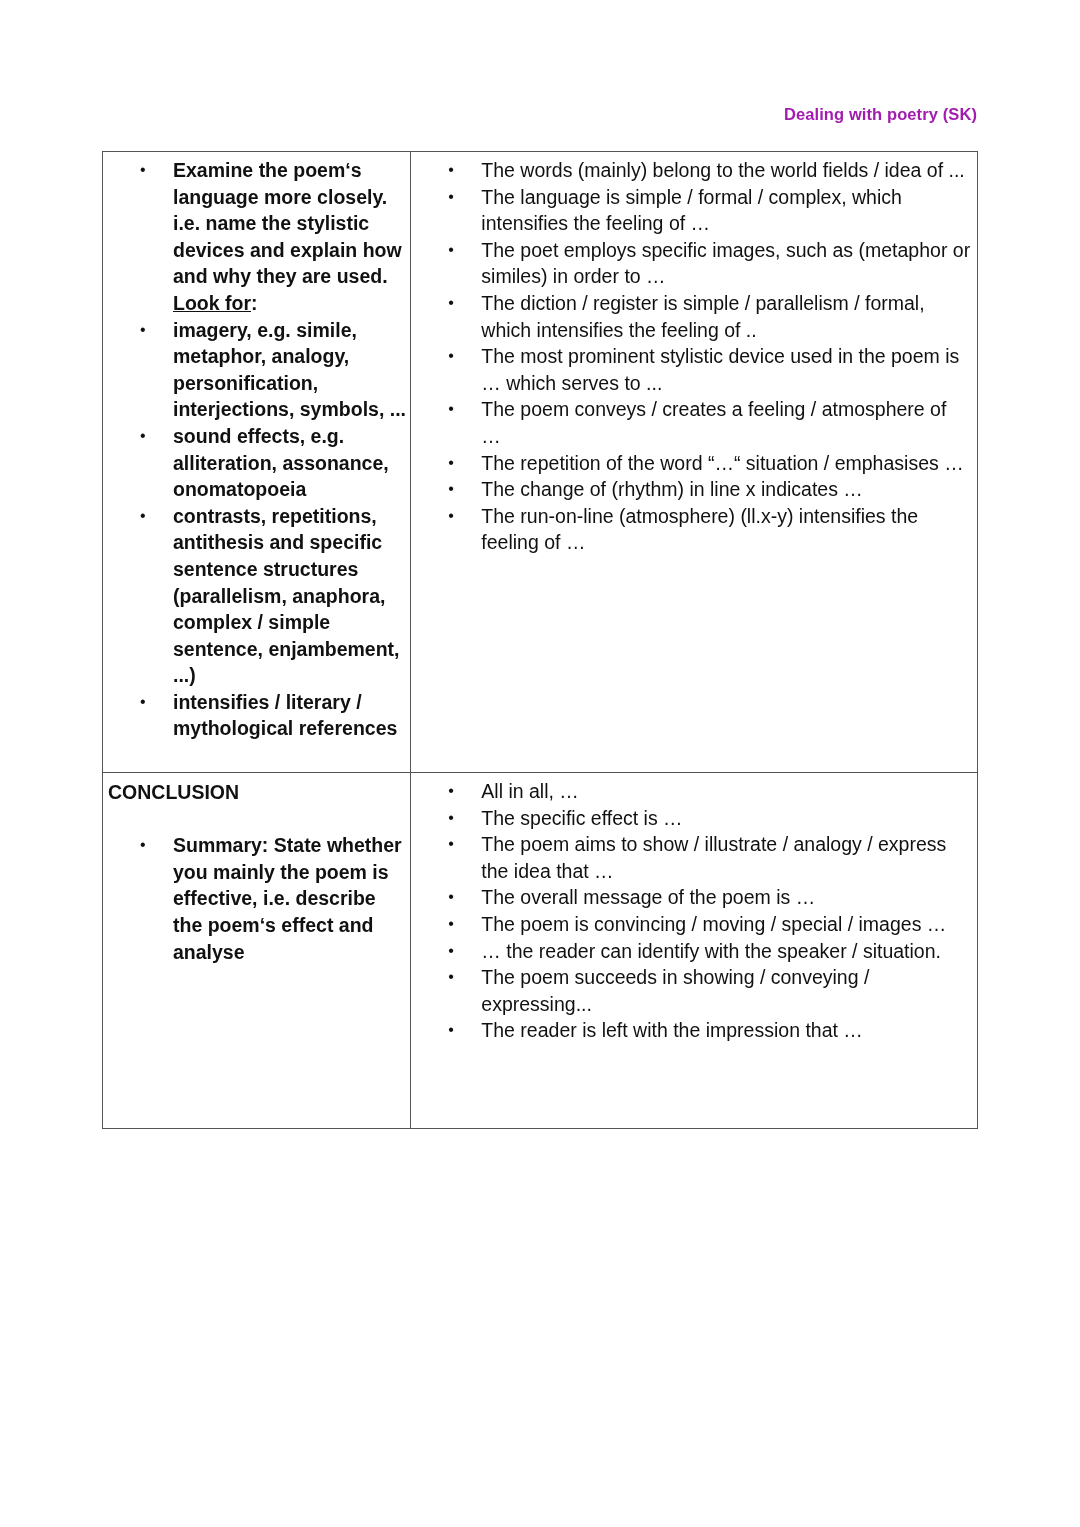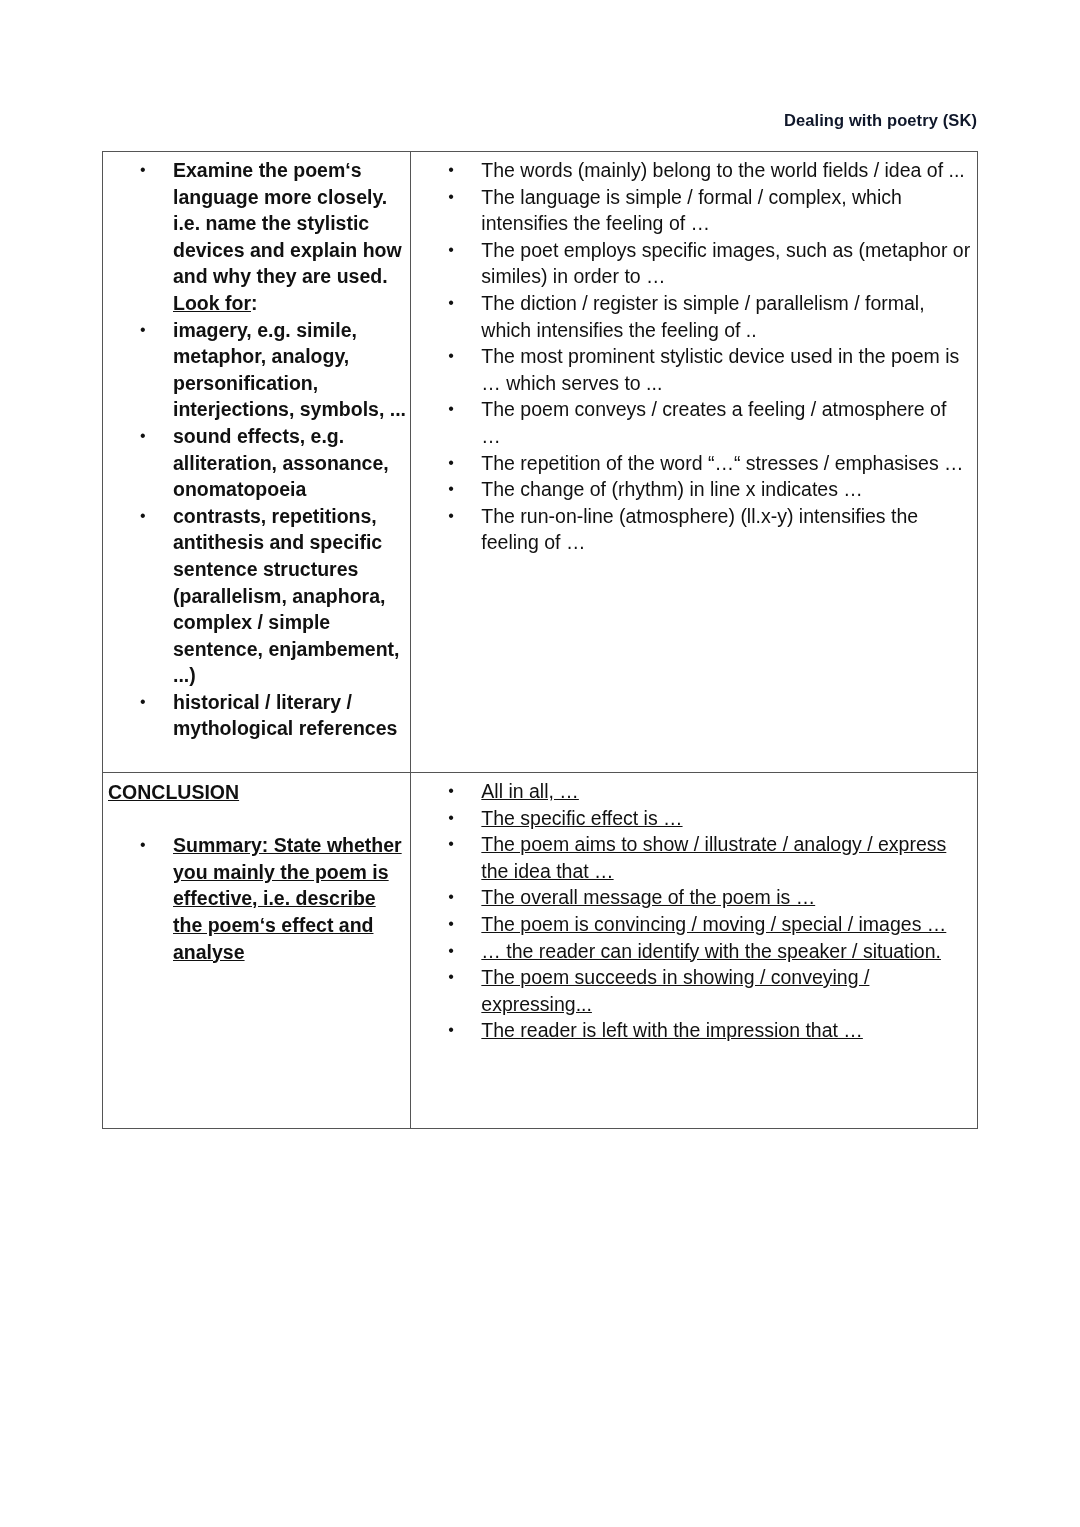--- a/index.html
+++ b/index.html
@@ -10,44 +10,44 @@
     body {
       width: 1080px;
       height: 1527px;
       position: relative;
       overflow: hidden;
       font-family: "Liberation Sans", "DejaVu Sans", sans-serif;
       color: #111111;
     }
     .page-header {
       position: absolute;
-      top: 111px;
+      top: 105px;
       right: 103px;
       font-size: 16.5px;
       font-weight: bold;
-      color: #0f172a;
+      color: #a21caf;
       letter-spacing: 0.1px;
     }
     .doc-table {
       position: absolute;
       left: 102px;
       top: 151px;
       width: 876px;
       border-collapse: collapse;
       table-layout: fixed;
     }
     .doc-table td {
       border: 1.5px solid #555;
       vertical-align: top;
       padding: 0;
     }
     .col-left { width: 308px; }
     .col-right { width: 566px; }
     .row-1 td { height: 620px; }
-    .row-2 td { height: 355px; text-decoration: underline; }
+    .row-2 td { height: 355px; }
 
     ul.bullets {
       list-style: none;
       margin: 0;
       padding: 0;
     }
     ul.bullets li {
       position: relative;
       font-size: 19.5px;
       line-height: 26.6px;
@@ -117,33 +117,33 @@
         <li>
           <span class="dot">•</span>
           <span>sound effects, e.g. alliteration, assonance, onomatopoeia</span>
         </li>
         <li>
           <span class="dot">•</span>
           <span>contrasts, repetitions, antithesis and specific sentence structures (parallelism, anaphora, complex / simple sentence, enjambement, ...)</span>
         </li>
         <li>
           <span class="dot">•</span>
-          <span>historical / literary / mythological references</span>
+          <span>intensifies / literary / mythological references</span>
         </li>
       </ul>
     </td>
     <td>
       <ul class="bullets right-list">
         <li><span class="dot">•</span><span>The words (mainly) belong to the world fields / idea of ...</span></li>
         <li><span class="dot">•</span><span>The language is simple / formal / complex, which intensifies the feeling of …</span></li>
         <li><span class="dot">•</span><span>The poet employs specific images, such as (metaphor or similes) in order to …</span></li>
         <li><span class="dot">•</span><span>The diction / register is simple / parallelism / formal, which intensifies the feeling of ..</span></li>
         <li><span class="dot">•</span><span>The most prominent stylistic device used in the poem is …  which serves to ...</span></li>
         <li><span class="dot">•</span><span>The poem conveys / creates a feeling / atmosphere of …</span></li>
-        <li><span class="dot">•</span><span>The repetition of the word “…“ stresses / emphasises …</span></li>
+        <li><span class="dot">•</span><span>The repetition of the word “…“ situation / emphasises …</span></li>
         <li><span class="dot">•</span><span>The change of (rhythm) in line x indicates …</span></li>
         <li><span class="dot">•</span><span>The run-on-line (atmosphere) (ll.x-y) intensifies the feeling of …</span></li>
       </ul>
     </td>
   </tr>
 
   <tr class="row-2">
     <td>
       <div class="section-heading">CONCLUSION</div>
       <div class="spacer"></div>

